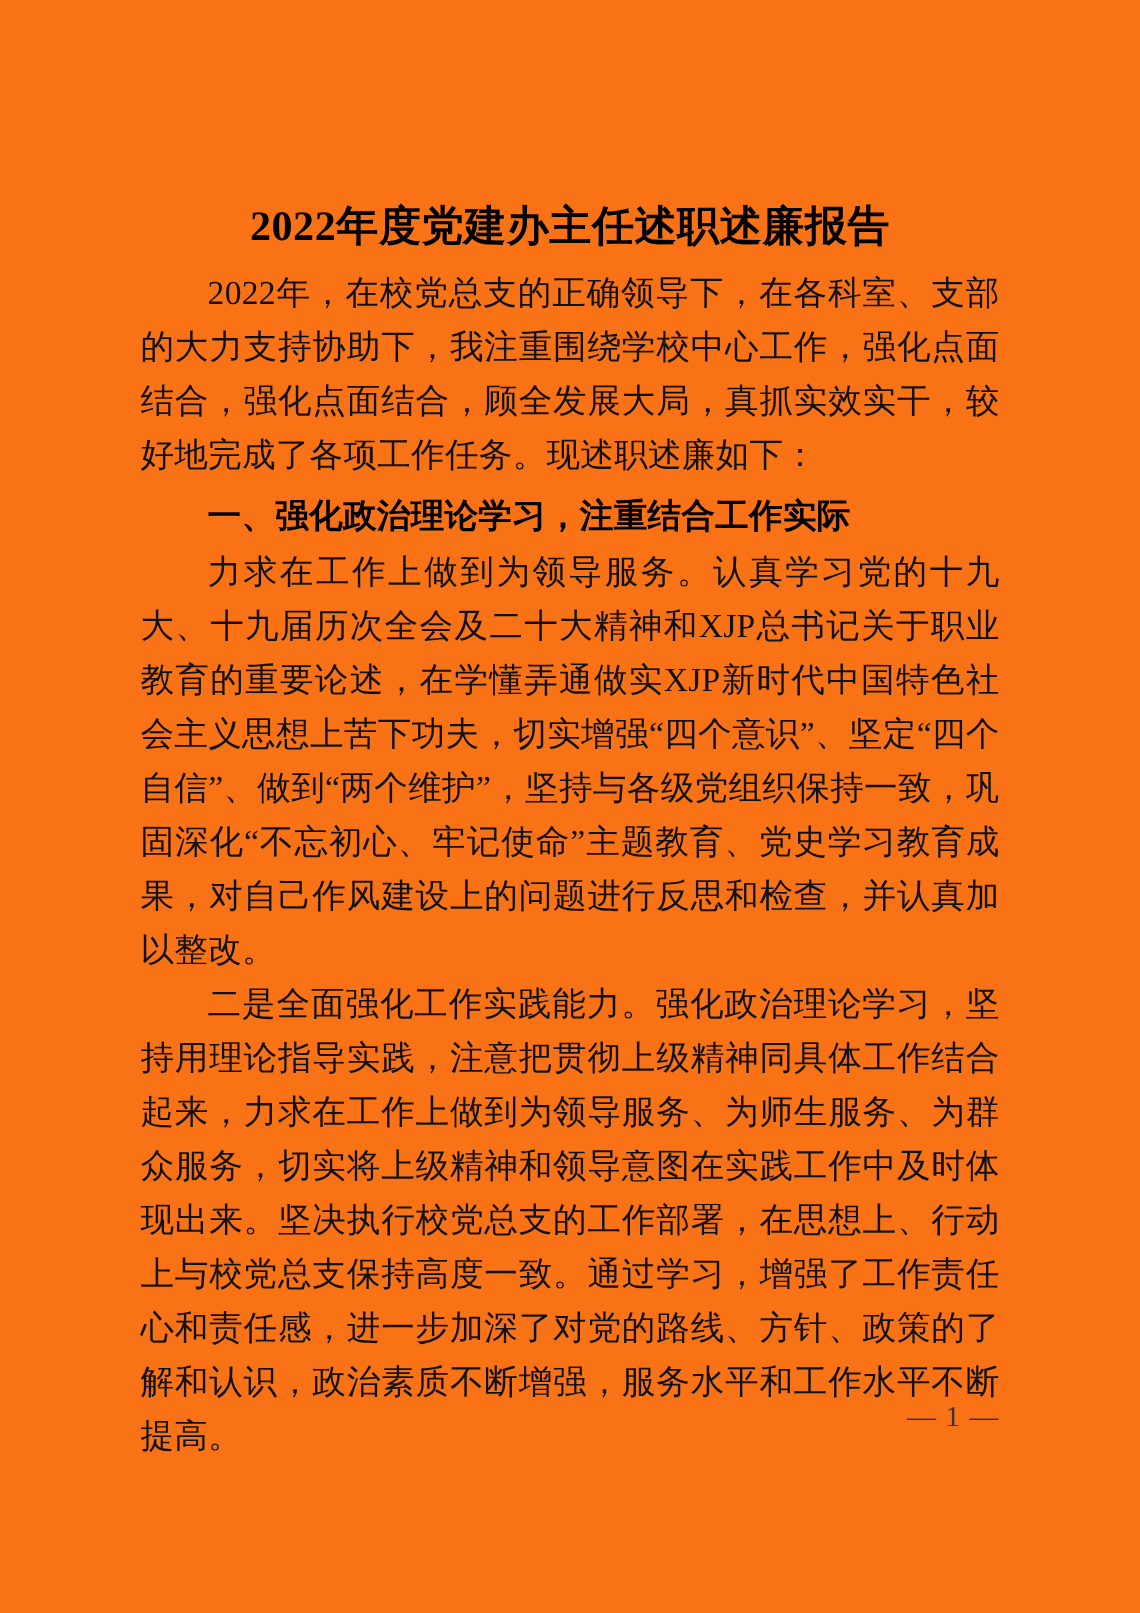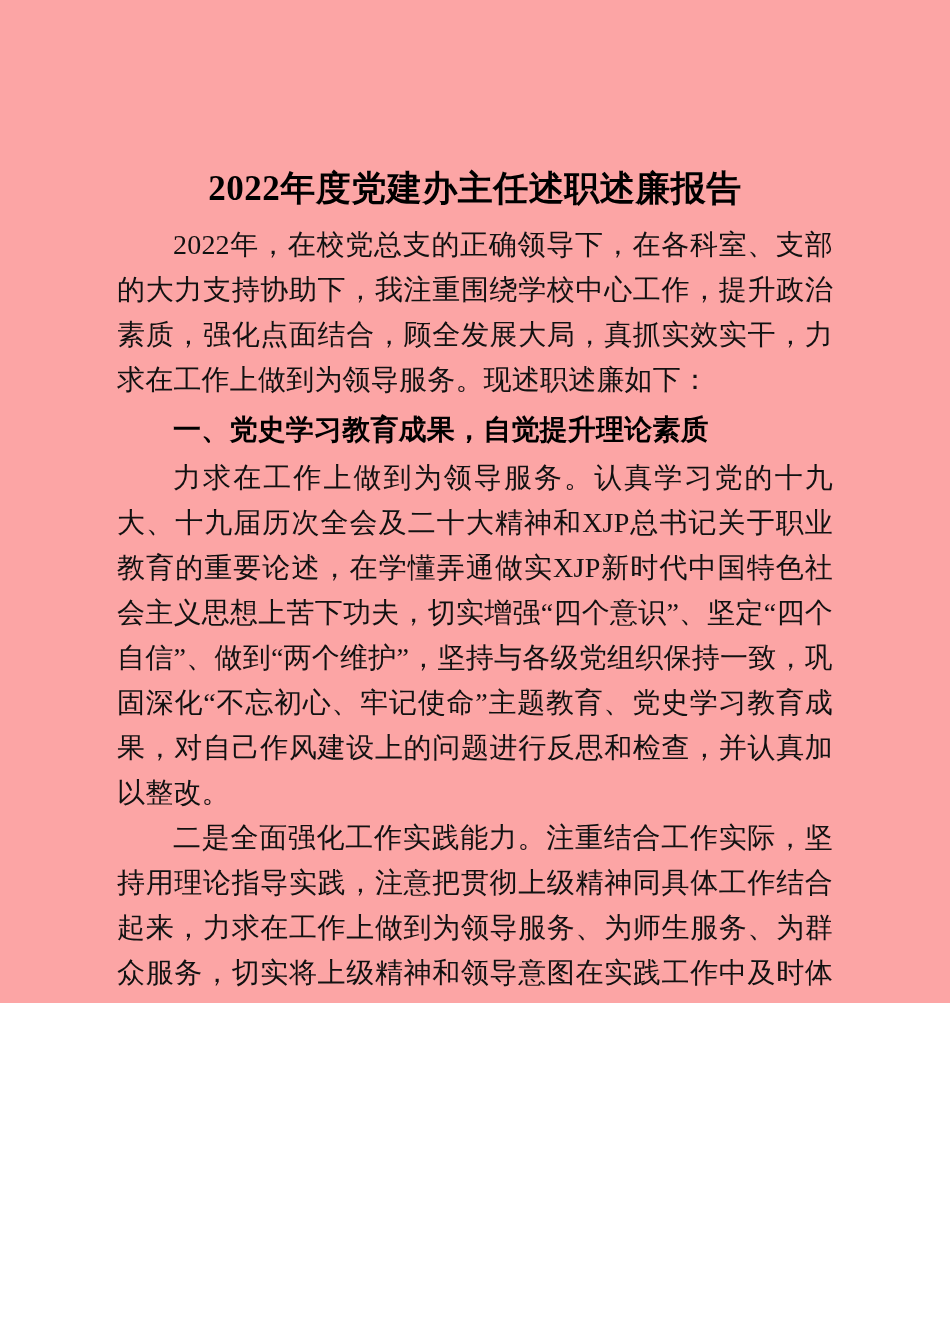--- a/index.html
+++ b/index.html
@@ -6,22 +6,22 @@
     margin: 0;
     padding: 0;
     background: #ffffff;
   }
   body {
     font-family: "Liberation Serif", "DejaVu Serif", serif;
   }
   .page {
     position: relative;
     width: 950px;
-    height: 1003px;
-    background: #fca5a5;
+    height: 1344px;
+    background: #f97316;
     overflow: hidden;
     box-sizing: border-box;
   }
   .content {
     position: absolute;
     left: 117px;
     top: 0;
     width: 716px;
   }
   .doc-title {
@@ -74,25 +74,25 @@
 </style>
 </head>
 <body>
 
 <div class="page">
 
   <div class="content">
 
     <h1 class="doc-title">2022年度党建办主任述职述廉报告</h1>
 
-    <p class="para">2022年，在校党总支的正确领导下，在各科室、支部的大力支持协助下，我注重围绕学校中心工作，提升政治素质，强化点面结合，顾全发展大局，真抓实效实干，力求在工作上做到为领导服务。现述职述廉如下：</p>
+    <p class="para">2022年，在校党总支的正确领导下，在各科室、支部的大力支持协助下，我注重围绕学校中心工作，强化点面结合，强化点面结合，顾全发展大局，真抓实效实干，较好地完成了各项工作任务。现述职述廉如下：</p>
 
-    <h2 class="section-heading">一、党史学习教育成果，自觉提升理论素质</h2>
+    <h2 class="section-heading">一、强化政治理论学习，注重结合工作实际</h2>
 
     <p class="para">力求在工作上做到为领导服务。认真学习党的十九大、十九届历次全会及二十大精神和XJP总书记关于职业教育的重要论述，在学懂弄通做实XJP新时代中国特色社会主义思想上苦下功夫，切实增强“四个意识”、坚定“四个自信”、做到“两个维护”，坚持与各级党组织保持一致，巩固深化“不忘初心、牢记使命”主题教育、党史学习教育成果，对自己作风建设上的问题进行反思和检查，并认真加以整改。</p>
 
-    <p class="para">二是全面强化工作实践能力。注重结合工作实际，坚持用理论指导实践，注意把贯彻上级精神同具体工作结合起来，力求在工作上做到为领导服务、为师生服务、为群众服务，切实将上级精神和领导意图在实践工作中及时体现出来。坚决执行校党总支的工作部署，在思想上、行动上与校党总支保持高度一致。通过学习，增强了工作责任心和责任感，进一步加深了对党的路线、方针、政策的了解和认识，政治素质不断增强，服务水平和工作水平不断提高。</p>
+    <p class="para">二是全面强化工作实践能力。强化政治理论学习，坚持用理论指导实践，注意把贯彻上级精神同具体工作结合起来，力求在工作上做到为领导服务、为师生服务、为群众服务，切实将上级精神和领导意图在实践工作中及时体现出来。坚决执行校党总支的工作部署，在思想上、行动上与校党总支保持高度一致。通过学习，增强了工作责任心和责任感，进一步加深了对党的路线、方针、政策的了解和认识，政治素质不断增强，服务水平和工作水平不断提高。</p>
 
   </div>
 
   <div class="page-footer">— 1 —</div>
 
 </div>
 
 </body></html>

